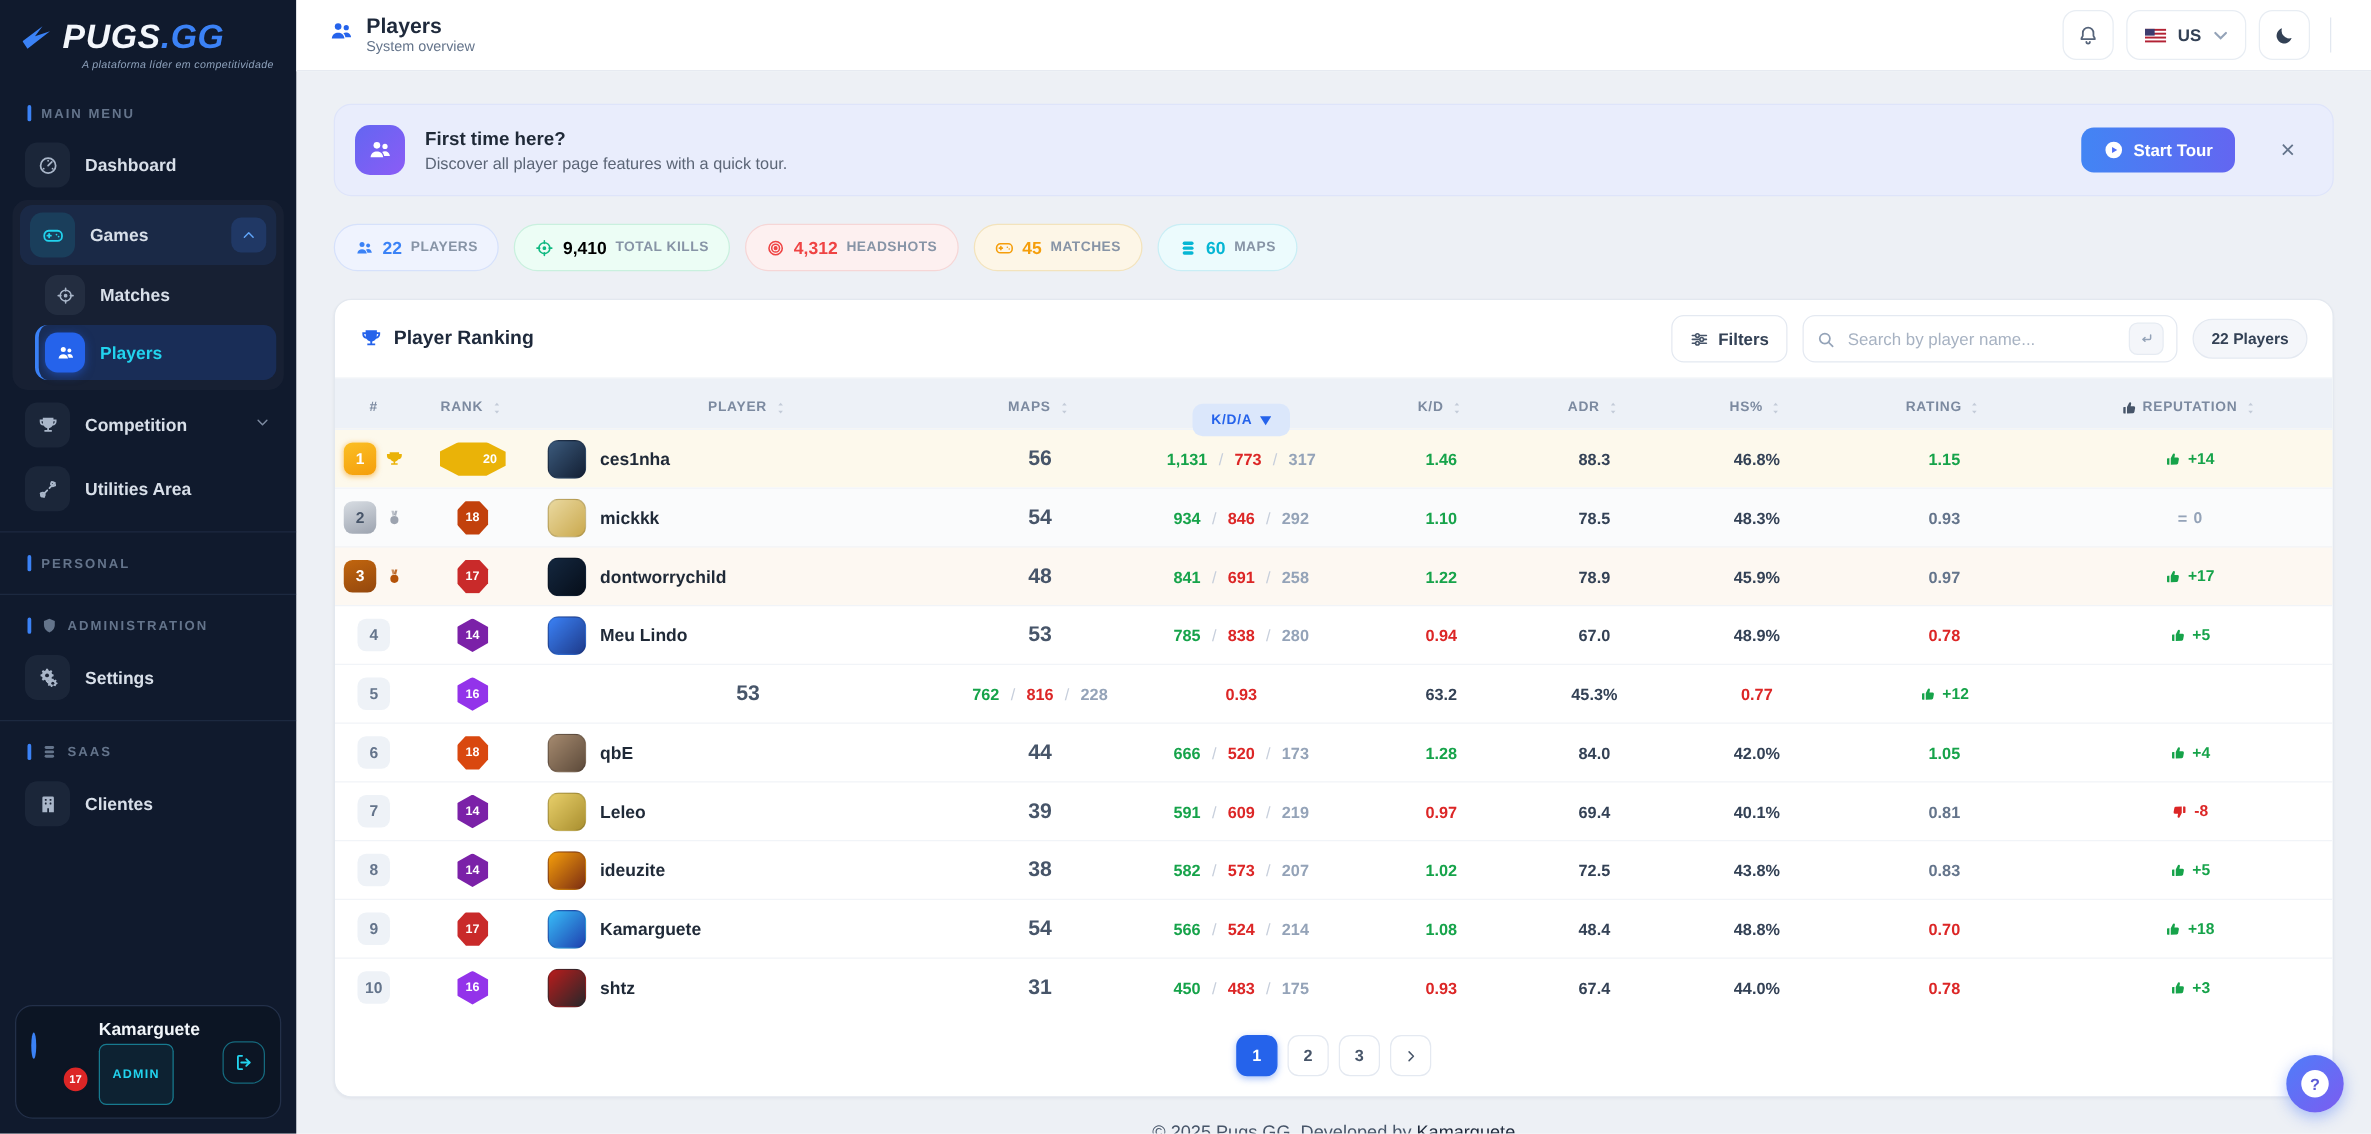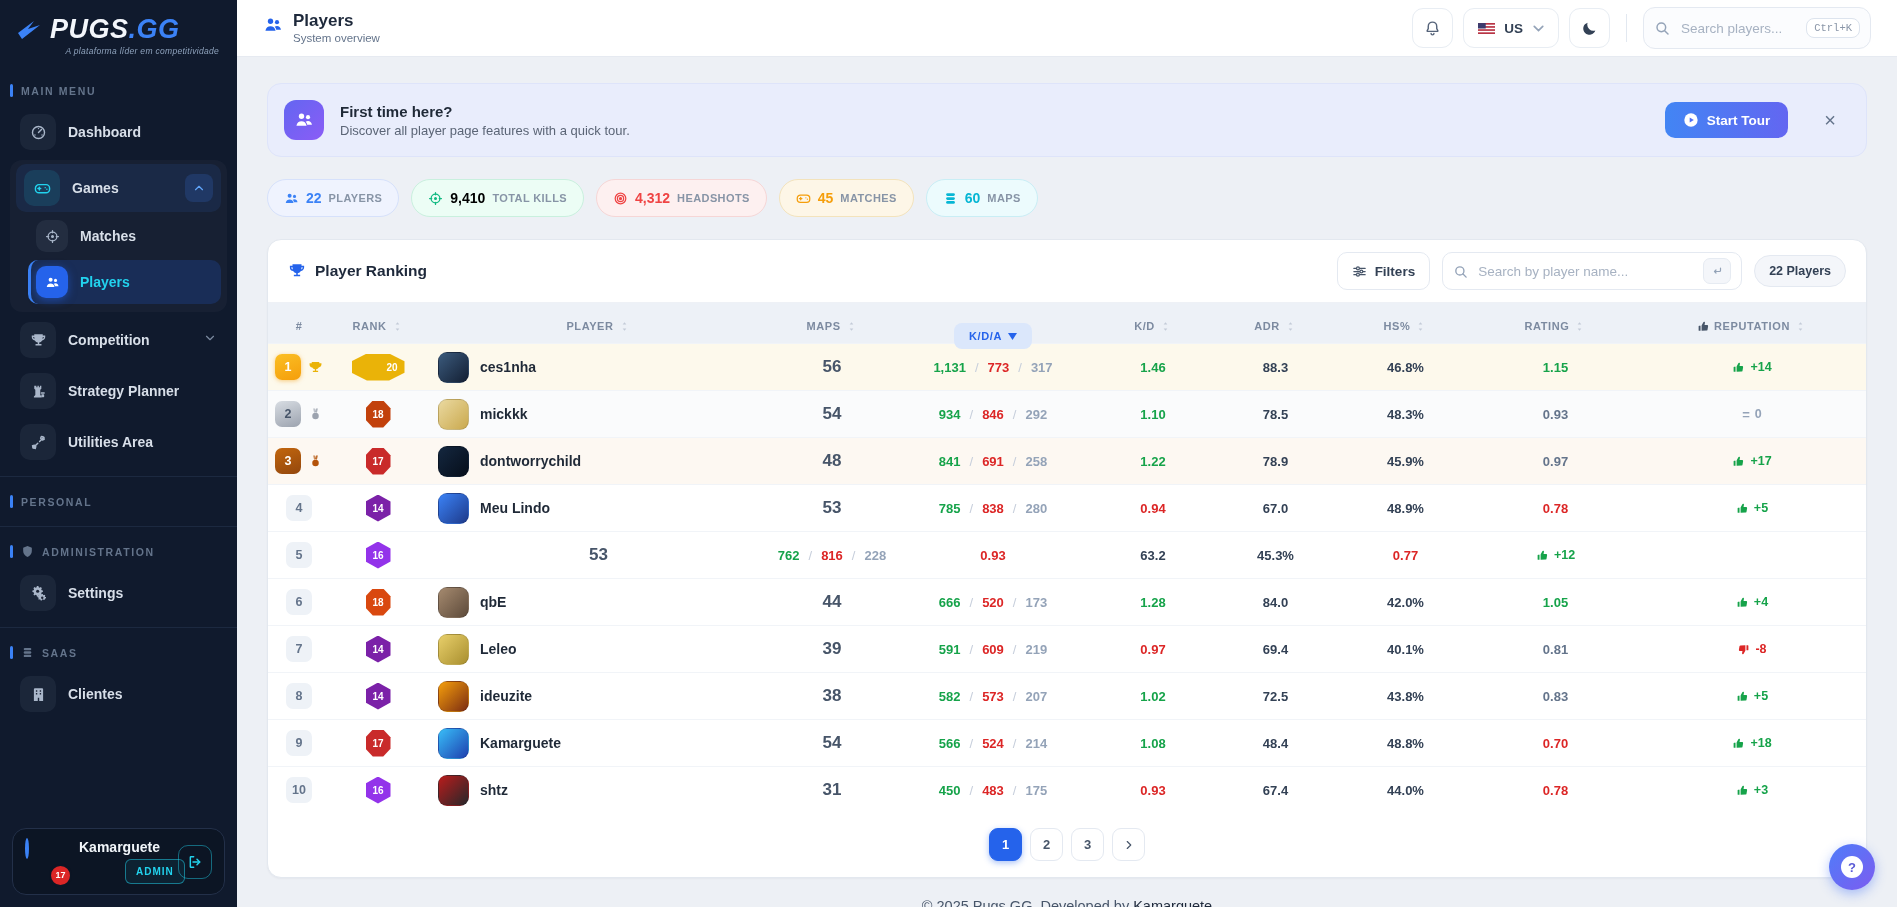--- a/index.html
+++ b/index.html
@@ -14,21 +14,21 @@
   
   .sidebar{width:237px;min-width:237px;background:#101a2d;color:#cbd5e1;display:flex;flex-direction:column;height:907px;}
   .logo-wrap{padding:14px 18px 12px;cursor:pointer;}
   .logo-row{display:flex;align-items:center;gap:6px;}
   .logo-swoosh{width:26px;height:22px;}
   .logo-text{font-size:27px;font-weight:900;font-style:italic;letter-spacing:.5px;color:#f3f6fb;}
   .logo-accent{color:#3b82f6;}
   .logo-tagline{font-size:8.5px;font-style:italic;color:#8fa3bd;text-align:right;margin-top:1px;letter-spacing:.3px;}
   .nav{flex:1;overflow:hidden;padding-top:8px;}
   .nav-divider{height:1px;background:#1c2940;margin:10px 0;}
-  .section-label{display:flex;align-items:center;gap:8px;padding:8px 20px 8px 10px;color:#64748b;font-size:10.5px;font-weight:bold;letter-spacing:1.6px;}
+  .section-label{display:flex;align-items:center;gap:8px;padding:8px 20px 8px 22px;color:#64748b;font-size:10.5px;font-weight:bold;letter-spacing:1.6px;}
   .label-bar{width:3px;height:13px;background:#3b82f6;border-radius:2px;display:inline-block;}
   .sec-ic{color:#64748b;}.sec-ic svg{width:13px;height:13px;}
   .nav-item{display:flex;align-items:center;gap:12px;margin:3px 12px;padding:4px 8px;border-radius:10px;cursor:pointer;height:40px;}
   .nav-ic{width:36px;height:36px;min-width:36px;border-radius:10px;background:rgba(148,163,184,.09);display:inline-flex;align-items:center;justify-content:center;color:#a9b6c9;}
   .nav-ic svg{width:17px;height:17px;}
   .nav-label{font-size:14px;font-weight:600;color:#d8dfe9;flex:1;}
   .nav-chev{color:#7c8aa0;}.nav-chev svg{width:14px;height:14px;}
   .nav-group{background:rgba(148,163,184,.05);border-radius:12px;margin:4px 10px;padding:2px 0 6px;}
   .nav-group .nav-item.parent{background:rgba(59,130,246,.10);margin:2px 6px;}
   .nav-item.parent .nav-ic{background:rgba(34,211,238,.13);color:#22d3ee;}
@@ -38,21 +38,21 @@
   .nav-item.sub .nav-ic svg{width:15px;height:15px;}
   .nav-item.active{background:rgba(37,99,235,.20);border-left:3px solid #3b82f6;padding-left:5px;}
   .nav-item.active .nav-label{color:#22d3ee;}
   .nav-item.active .nav-ic{background:#2563eb;color:#fff;box-shadow:0 2px 8px rgba(37,99,235,.5);}
   .user-card{margin:12px;padding:10px 12px;background:#0c1524;border:1px solid #233049;border-radius:14px;display:flex;align-items:center;gap:10px;}
   .user-avatar{position:relative;width:44px;height:44px;min-width:44px;}
   .user-avatar .circle{width:44px;height:44px;border-radius:50%;background:radial-gradient(circle at 35% 30%,#60a5fa,#1d4ed8 70%,#0f2a5e);border:2px solid #3b82f6;box-sizing:border-box;}
   .level-badge{position:absolute;right:-3px;bottom:-3px;width:19px;height:19px;border-radius:50%;background:#dc2626;color:#fff;font-size:9px;font-weight:bold;display:flex;align-items:center;justify-content:center;border:2px solid #0c1524;}
   .user-meta{flex:1;min-width:0;}
   .user-name{font-size:14px;font-weight:bold;color:#f1f5f9;}
-  .role-badge{display:inline-block;margin-top:4px;padding:6px 10px;border:1px solid rgba(34,211,238,.5);border-radius:6px;color:#22d3ee;font-size:10px;font-weight:bold;letter-spacing:1px;background:rgba(34,211,238,.07);margin-left:46px;}
+  .role-badge{display:inline-block;margin-top:4px;padding:18px 10px;border:1px solid rgba(34,211,238,.5);border-radius:6px;color:#22d3ee;font-size:10px;font-weight:bold;letter-spacing:1px;background:rgba(34,211,238,.07);}
   .logout-btn{width:34px;height:34px;min-width:34px;border-radius:10px;border:1px solid rgba(34,211,238,.45);background:transparent;color:#22d3ee;display:flex;align-items:center;justify-content:center;cursor:pointer;}
   .logout-btn svg{width:16px;height:16px;}
 
   
   .main{flex:1;display:flex;flex-direction:column;height:907px;overflow:hidden;position:relative;}
   .topbar{height:57px;min-height:57px;background:#fff;border-bottom:1px solid #e6eaf1;display:flex;align-items:center;justify-content:space-between;padding:0 26px;box-sizing:border-box;}
   .tb-left{display:flex;align-items:flex-start;gap:10px;}
   .tb-title-ic{color:#2563eb;margin-top:3px;}.tb-title-ic svg{width:20px;height:20px;}
   .tb-title{font-size:17px;font-weight:bold;color:#1e293b;line-height:1.1;}
   .tb-sub{font-size:11.5px;color:#64748b;margin-top:2px;text-align:center;}
@@ -228,30 +228,20 @@
             <path d="M6 3h12v2h3.5v2.2c0 2.4-1.9 4.4-4.3 4.7a6.1 6.1 0 0 1-4.2 3V17h3.2v2H7.8v-2H11v-2.1a6.1 6.1 0 0 1-4.2-3A4.8 4.8 0 0 1 2.5 7.2V5H6zM4.5 7v.2c0 1.2.7 2.2 1.8 2.6L6 7zm15 0h-1.5l-.3 2.8c1.1-.4 1.8-1.4 1.8-2.6z"></path>
           </svg>
         </span>
         <span class="nav-label">Competition</span>
         <span class="nav-chev"><svg viewBox="0 0 24 24" fill="none" stroke="currentColor" stroke-width="2" stroke-linecap="round" stroke-linejoin="round" width="14" height="14">
             <path d="M6 9l6 6 6-6"></path>
           </svg></span>
       </div>
       <div class="nav-item">
         <span class="nav-ic">
-          <svg viewBox="0 0 24 24" fill="currentColor" width="100%" height="100%">
-            <path d="M8 4h2v2h1.5V4h2v2H15V4h2v4l-1.5 1.5V17l2 2v1.5H6.5V19l2-2V9.5L7 8V4z" transform="translate(-1,0)"></path>
-            <rect x="15" y="13" width="6" height="2" rx="1"></rect>
-            <rect x="16" y="16" width="4" height="4" rx="1"></rect>
-          </svg>
-        </span>
-        <span class="nav-label">Strategy Planner</span>
-      </div>
-      <div class="nav-item">
-        <span class="nav-ic">
           <svg viewBox="0 0 24 24" fill="none" stroke="currentColor" stroke-width="2" stroke-linecap="round" stroke-linejoin="round" width="100%" height="100%">
             <path d="M4.5 19.5L11 13M13.5 10.5L19.5 4.5"></path>
             <path d="M3.5 16.5l4 4M16 3.5a4 4 0 0 1 4 4l-2.5 1-2.5-2.5z"></path>
             <circle cx="6" cy="18" r="2.2"></circle>
           </svg>
         </span>
         <span class="nav-label">Utilities Area</span>
       </div>
       <div class="nav-divider"></div>
       <div class="section-label">
@@ -373,30 +363,20 @@
         </span>
       </button>
       <button class="tb-btn">
         <span class="ic">
           <svg viewBox="0 0 24 24" fill="#334155">
               <path d="M20.2 14.7A8.7 8.7 0 0 1 9.3 3.8 8.7 8.7 0 1 0 20.2 14.7z"></path>
             </svg>
         </span>
       </button>
       <span class="tb-sep"></span>
-      <div class="tb-search">
-        <span class="ic">
-          <svg viewBox="0 0 24 24" fill="none" stroke="currentColor" stroke-width="2.2" stroke-linecap="round">
-              <circle cx="11" cy="11" r="6.5"></circle>
-              <path d="M16 16l5 5"></path>
-            </svg>
-        </span>
-        <input type="text" placeholder="Search players..." style="">
-        <span class="kbd">Ctrl+K</span>
-      </div>
     </div>
   </header>
 
   <div class="content">
 
     <div class="banner">
       <span class="banner-ic">
         <svg viewBox="0 0 24 24" fill="currentColor">
             <circle cx="9" cy="7.5" r="3.2"></circle>
             <circle cx="16.8" cy="8.6" r="2.5"></circle>

